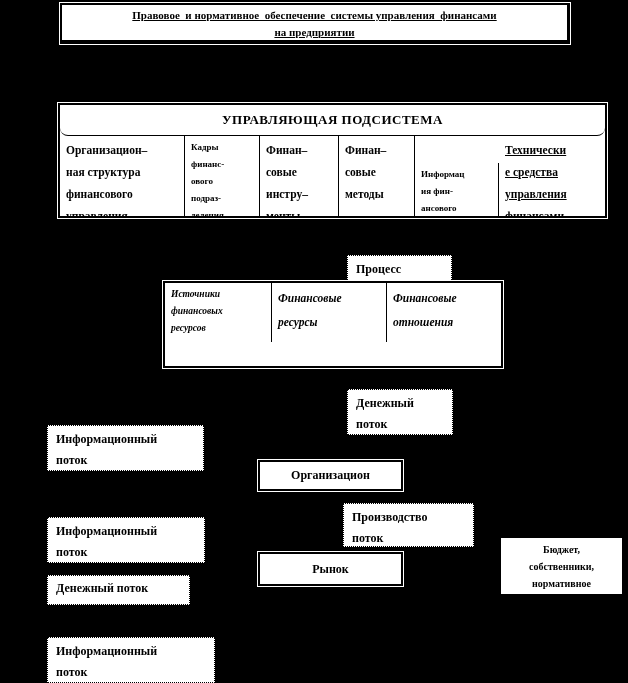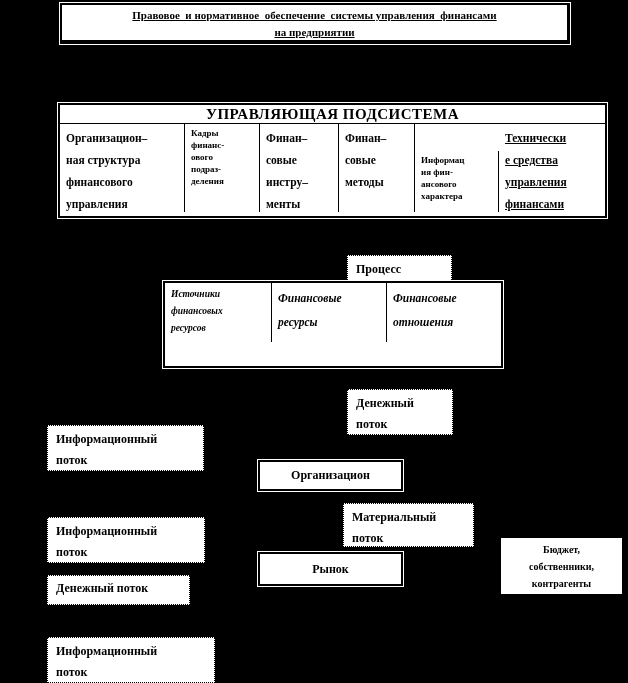--- a/index.html
+++ b/index.html
@@ -22,24 +22,24 @@
     border-bottom:1px solid #000;text-align:center;box-sizing:border-box;
     display:flex;align-items:center;justify-content:center;
   }
   .t-row{display:flex;box-sizing:border-box;}
   .t-cell{
     box-sizing:border-box;border-right:1px solid #000;
     padding:3px 2px 4px 6px;overflow:hidden;
   }
   .t-cell:last-child{border-right:none;}
   .tbl-subsystem{left:58px;top:103px;width:549px;height:115px;}
-  .tbl-subsystem .t-head{height:19px;font-size:15px;letter-spacing:.5px;}
+  .tbl-subsystem .t-head{height:31px;font-size:13px;letter-spacing:.5px;border-radius:8px;}
   .tbl-subsystem .t-row{height:88px;}
   .cell-lg{font-size:11.5px;line-height:22px;}
-  .cell-sm{font-size:9px;line-height:12px;}
+  .cell-sm{font-size:9px;line-height:17px;}
   .tbl-object{left:163px;top:281px;width:340px;height:87px;}
   .tbl-object .t-head{height:24px;font-size:13px;letter-spacing:.5px;}
   .tbl-object .t-row{height:59px;font-style:italic;}
   .obj-sm{font-size:9.5px;line-height:17px;}
   .obj-lg{font-size:11.5px;line-height:24px;}
   .dotted{
     border:1.5px dotted #000;
     font-size:12px;line-height:21px;padding:3px 2px 0 8px;
   }
   .solidbox{
@@ -107,28 +107,28 @@
 </div>
 
 <div class="box dotted pre" style="left:347px;top:389px;width:106px;height:46px;">Денежный
 поток</div>
 
 <div class="box dotted pre" style="left:47px;top:425px;width:157px;height:46px;">Информационный
 поток</div>
 
 <div class="box solidbox rim" style="left:258px;top:460px;width:145px;height:31px;">Организацион</div>
 
-<div class="box dotted pre" style="left:343px;top:503px;width:131px;height:44px;">Материальный
+<div class="box dotted pre" style="left:343px;top:503px;width:131px;height:44px;">Производство
 поток</div>
 
 <div class="box dotted pre" style="left:47px;top:517px;width:158px;height:46px;">Информационный
 поток</div>
 
 <div class="box budget-box pre">Бюджет,
 собственники,
-контрагенты</div>
+нормативное</div>
 
 <div class="box solidbox rim" style="left:258px;top:552px;width:145px;height:34px;">Рынок</div>
 
 <div class="box dotted pre" style="left:47px;top:575px;width:143px;height:30px;padding-top:2px;">Денежный поток</div>
 
 <div class="box dotted pre" style="left:47px;top:637px;width:168px;height:46px;">Информационный
 поток</div>
 
 </body></html>

